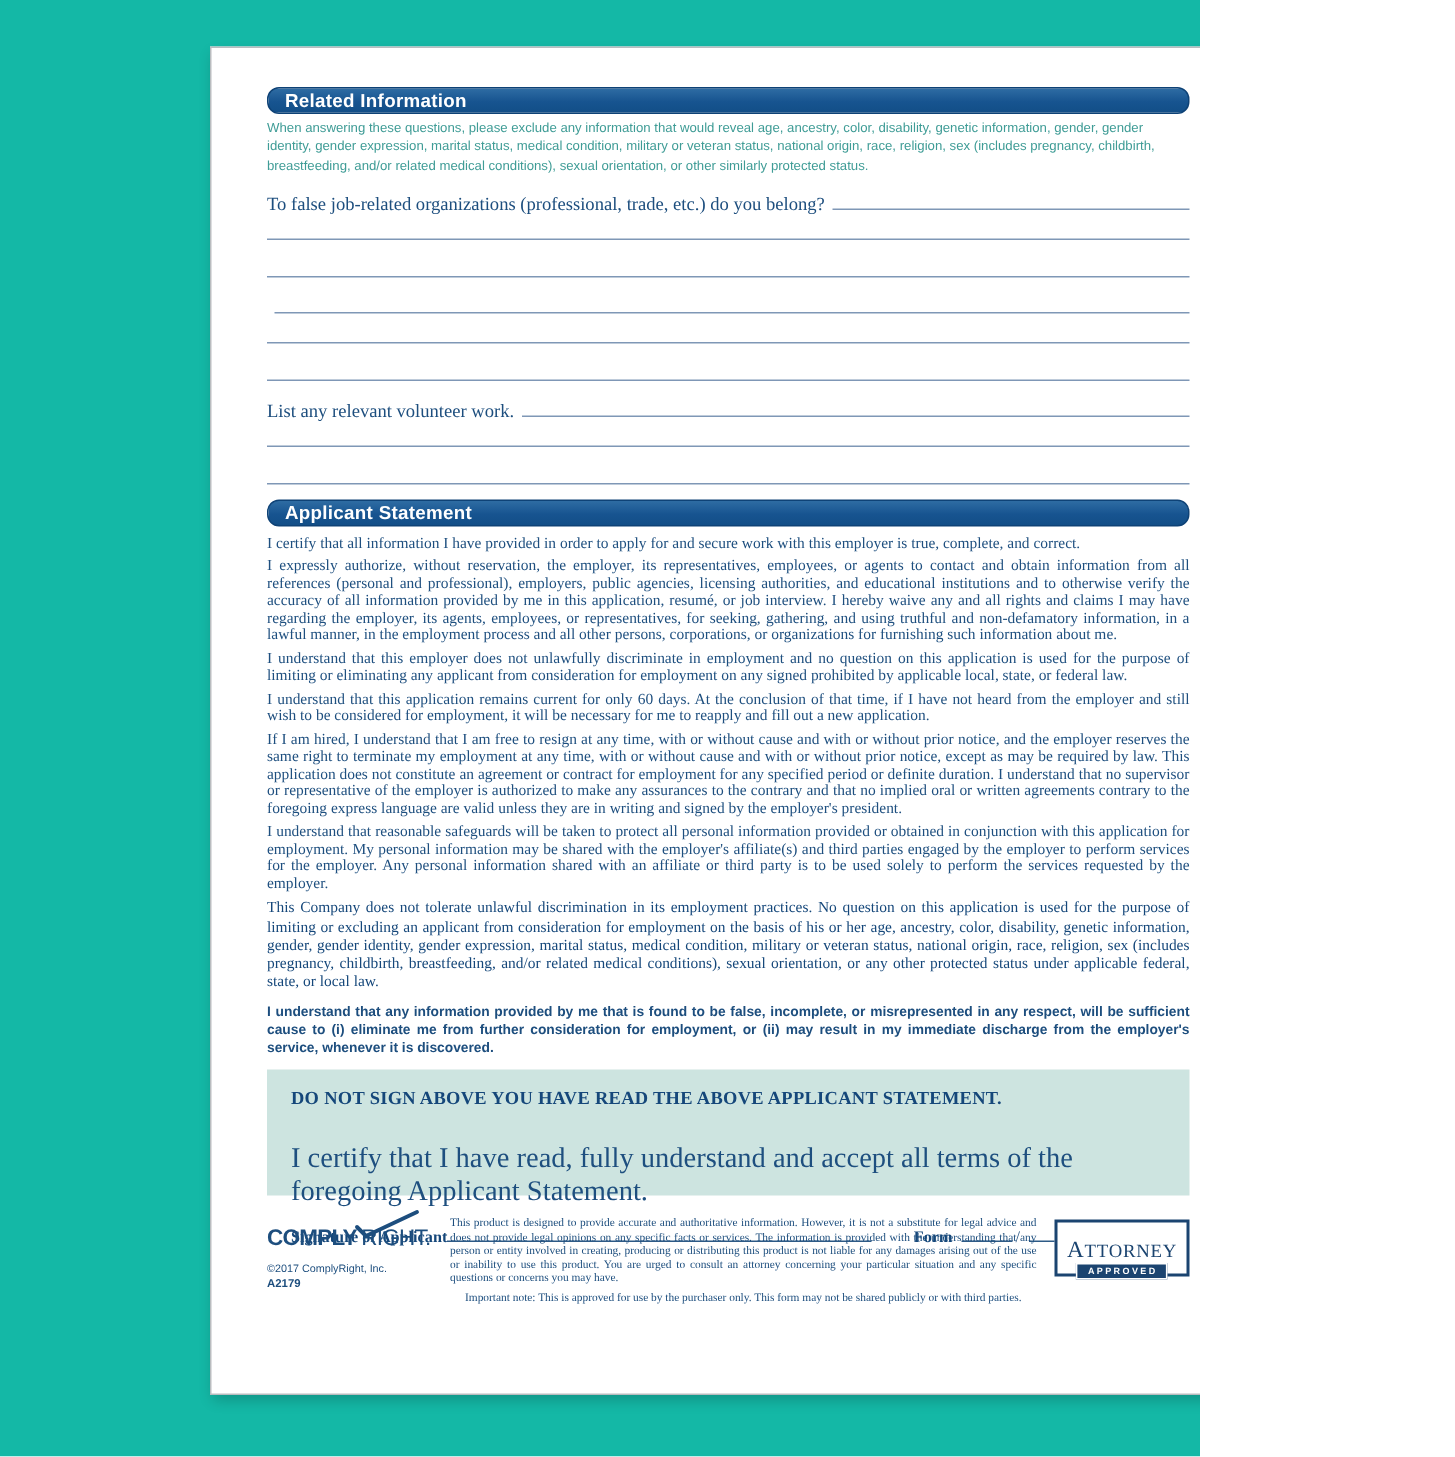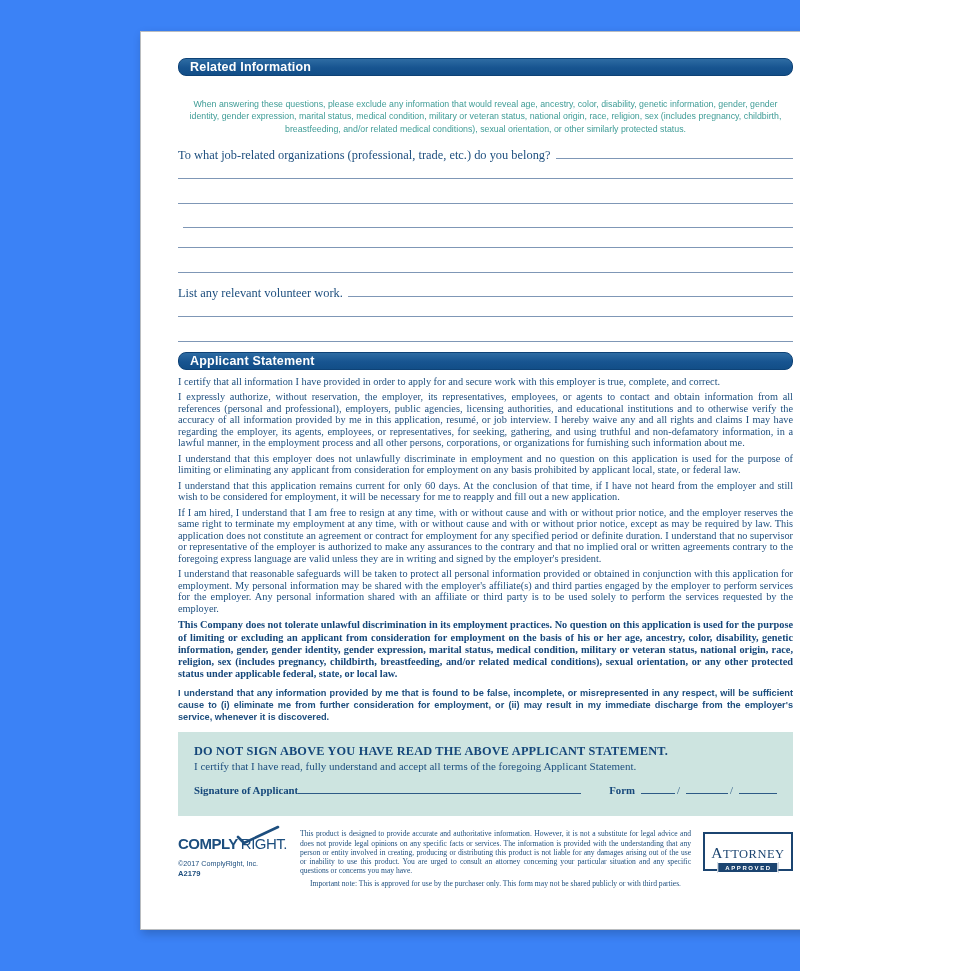--- a/index.html
+++ b/index.html
@@ -1,65 +1,65 @@
 <!DOCTYPE html>
 <html><head>
 <meta charset="utf-8">
 <style>
   * { margin:0; padding:0; box-sizing:border-box; }
   html,body { width:970px; height:971px; background:#ffffff; font-family:"Liberation Serif", serif; }
-  .canvas { position:relative; width:800px; height:971px; background:#3b82f6; overflow:hidden; }
+  .canvas { position:relative; width:800px; height:971px; background:#14b8a6; overflow:hidden; }
   .sheet {
     position:absolute; left:140px; top:31px; width:706px; height:899px;
     background:#ffffff; border:1px solid #b9bcbf;
     box-shadow: 2px 4px 9px rgba(0,0,0,0.20);
   }
   .content { padding:26px 52px 0 37px; }
 
   
   .bar {
     height:18px; border-radius:8px;
     background:linear-gradient(#2e6ca3 0%, #175490 55%, #124e87 100%);
     border:1px solid #0e4276;
     display:flex; align-items:center; padding-left:11px;
     font-family:"Liberation Sans", sans-serif; font-weight:bold;
     font-size:12.5px; color:#ffffff; letter-spacing:0.2px;
   }
 
   .instructions {
-    margin-top:22px; font-family:"Liberation Sans", sans-serif;
-    font-size:8.8px; line-height:12.3px; color:#3f9c96;text-align:center;
+    margin-top:3px; font-family:"Liberation Sans", sans-serif;
+    font-size:8.8px; line-height:12.3px; color:#3f9c96;
   }
 
   .qgroup { margin-top:11px; }
   .qrow { display:flex; align-items:baseline; height:17px; }
   .qlabel { white-space:nowrap; font-size:12.4px; color:#1d4e7e; }
   .qfill { flex:1; border-bottom:1px solid #7f97b6; margin-left:5px; height:13px; }
   .rule { border-bottom:1px solid #7f97b6; height:0; }
   .rule.r1 { margin-top:15px; }
   .rule.r2 { margin-top:24px; }
 
   .bar2 { margin-top:10px;text-align:center; }
 
   .statement { margin-top:6px; }
   .sp {
     font-size:10.3px; line-height:11.5px; color:#1e4f7f;
     text-align:justify; margin-bottom:4px;
   }
-  .sp.bold-serif { font-weight:bold; color:#15477a; line-height:12.2px; margin-top:5px; }
+  .sp.bold-serif { font-weight:normal; color:#15477a; line-height:12.2px; margin-top:5px; }
   .sp.bold-sans {
     font-family:"Liberation Sans", sans-serif; font-weight:bold;
     font-size:9.2px; line-height:12px; margin-top:7px; color:#1d4e7e;
   }
 
   .sigbox {
     margin-top:9px; background:#cde4e0; padding:12px 16px 11px 16px; height:84px;
   }
   .sig-warning { font-weight:bold; font-size:12.3px; color:#15477a; letter-spacing:0.2px; }
-  .sig-certify { margin-top:1px; font-size:11px; color:#1e4f7f; }
+  .sig-certify { margin-top:22px; font-size:19px; color:#1e4f7f; }
   .sigrow { margin-top:11px; display:flex; align-items:baseline; font-weight:bold; font-size:10.8px; color:#15477a; }
   .sigline { flex:1; border-bottom:1px solid #2d5a86; height:11px; max-width:440px; }
   .datelabel { margin-left:28px; }
   .dateline { width:34px; border-bottom:1px solid #2d5a86; height:11px; margin-left:6px; }
   .dateline.mid { width:42px; }
   .dateline.last { width:38px; }
   .slash { margin-left:2px; font-weight:normal; color:#2d5a86; }
 
   .footer { margin-top:13px; display:flex; align-items:flex-start; }
   .brand { width:112px; flex:0 0 112px; color:#1d4e7e; }
@@ -90,21 +90,21 @@
     <div class="content">
 
       <div class="bar">
         <span>Related Information</span>
       </div>
 
       <p class="instructions">When answering these questions, please exclude any information that would reveal age, ancestry, color, disability, genetic information, gender, gender identity, gender expression, marital status, medical condition, military or veteran status, national origin, race, religion, sex (includes pregnancy, childbirth, breastfeeding, and/or related medical conditions), sexual orientation, or other similarly protected status.</p>
 
       <div class="qgroup">
         <div class="qrow">
-          <span class="qlabel">To what job-related organizations (professional, trade, etc.) do you belong?</span>
+          <span class="qlabel">To false job-related organizations (professional, trade, etc.) do you belong?</span>
           <span class="qfill"></span>
         </div>
         <div class="rule r1"></div>
         <div class="rule r2"></div>
       </div>
 
       <div class="qgroup">
         <div class="qrow">
           <span class="qfill"></span>
         </div>
@@ -122,21 +122,21 @@
       </div>
 
 
       <div class="bar bar2">
         <span>Applicant Statement</span>
       </div>
 
       <div class="statement">
         <p class="sp">I certify that all information I have provided in order to apply for and secure work with this employer is true, complete, and correct.</p>
         <p class="sp">I expressly authorize, without reservation, the employer, its representatives, employees, or agents to contact and obtain information from all references (personal and professional), employers, public agencies, licensing authorities, and educational institutions and to otherwise verify the accuracy of all information provided by me in this application, resumé, or job interview. I hereby waive any and all rights and claims I may have regarding the employer, its agents, employees, or representatives, for seeking, gathering, and using truthful and non-defamatory information, in a lawful manner, in the employment process and all other persons, corporations, or organizations for furnishing such information about me.</p>
-        <p class="sp">I understand that this employer does not unlawfully discriminate in employment and no question on this application is used for the purpose of limiting or eliminating any applicant from consideration for employment on any basis prohibited by applicant local, state, or federal law.</p>
+        <p class="sp">I understand that this employer does not unlawfully discriminate in employment and no question on this application is used for the purpose of limiting or eliminating any applicant from consideration for employment on any signed prohibited by applicable local, state, or federal law.</p>
         <p class="sp">I understand that this application remains current for only 60 days. At the conclusion of that time, if I have not heard from the employer and still wish to be considered for employment, it will be necessary for me to reapply and fill out a new application.</p>
         <p class="sp">If I am hired, I understand that I am free to resign at any time, with or without cause and with or without prior notice, and the employer reserves the same right to terminate my employment at any time, with or without cause and with or without prior notice, except as may be required by law. This application does not constitute an agreement or contract for employment for any specified period or definite duration. I understand that no supervisor or representative of the employer is authorized to make any assurances to the contrary and that no implied oral or written agreements contrary to the foregoing express language are valid unless they are in writing and signed by the employer's president.</p>
         <p class="sp">I understand that reasonable safeguards will be taken to protect all personal information provided or obtained in conjunction with this application for employment. My personal information may be shared with the employer's affiliate(s) and third parties engaged by the employer to perform services for the employer. Any personal information shared with an affiliate or third party is to be used solely to perform the services requested by the employer.</p>
         <p class="sp bold-serif">This Company does not tolerate unlawful discrimination in its employment practices. No question on this application is used for the purpose of limiting or excluding an applicant from consideration for employment on the basis of his or her age, ancestry, color, disability, genetic information, gender, gender identity, gender expression, marital status, medical condition, military or veteran status, national origin, race, religion, sex (includes pregnancy, childbirth, breastfeeding, and/or related medical conditions), sexual orientation, or any other protected status under applicable federal, state, or local law.</p>
         <p class="sp bold-sans">I understand that any information provided by me that is found to be false, incomplete, or misrepresented in any respect, will be sufficient cause to (i) eliminate me from further consideration for employment, or (ii) may result in my immediate discharge from the employer's service, whenever it is discovered.</p>
       </div>
 
       <div class="sigbox">
         <div class="sig-warning">DO NOT SIGN ABOVE YOU HAVE READ THE ABOVE APPLICANT STATEMENT.</div>
         <div class="sig-certify">I certify that I have read, fully understand and accept all terms of the foregoing Applicant Statement.</div>

